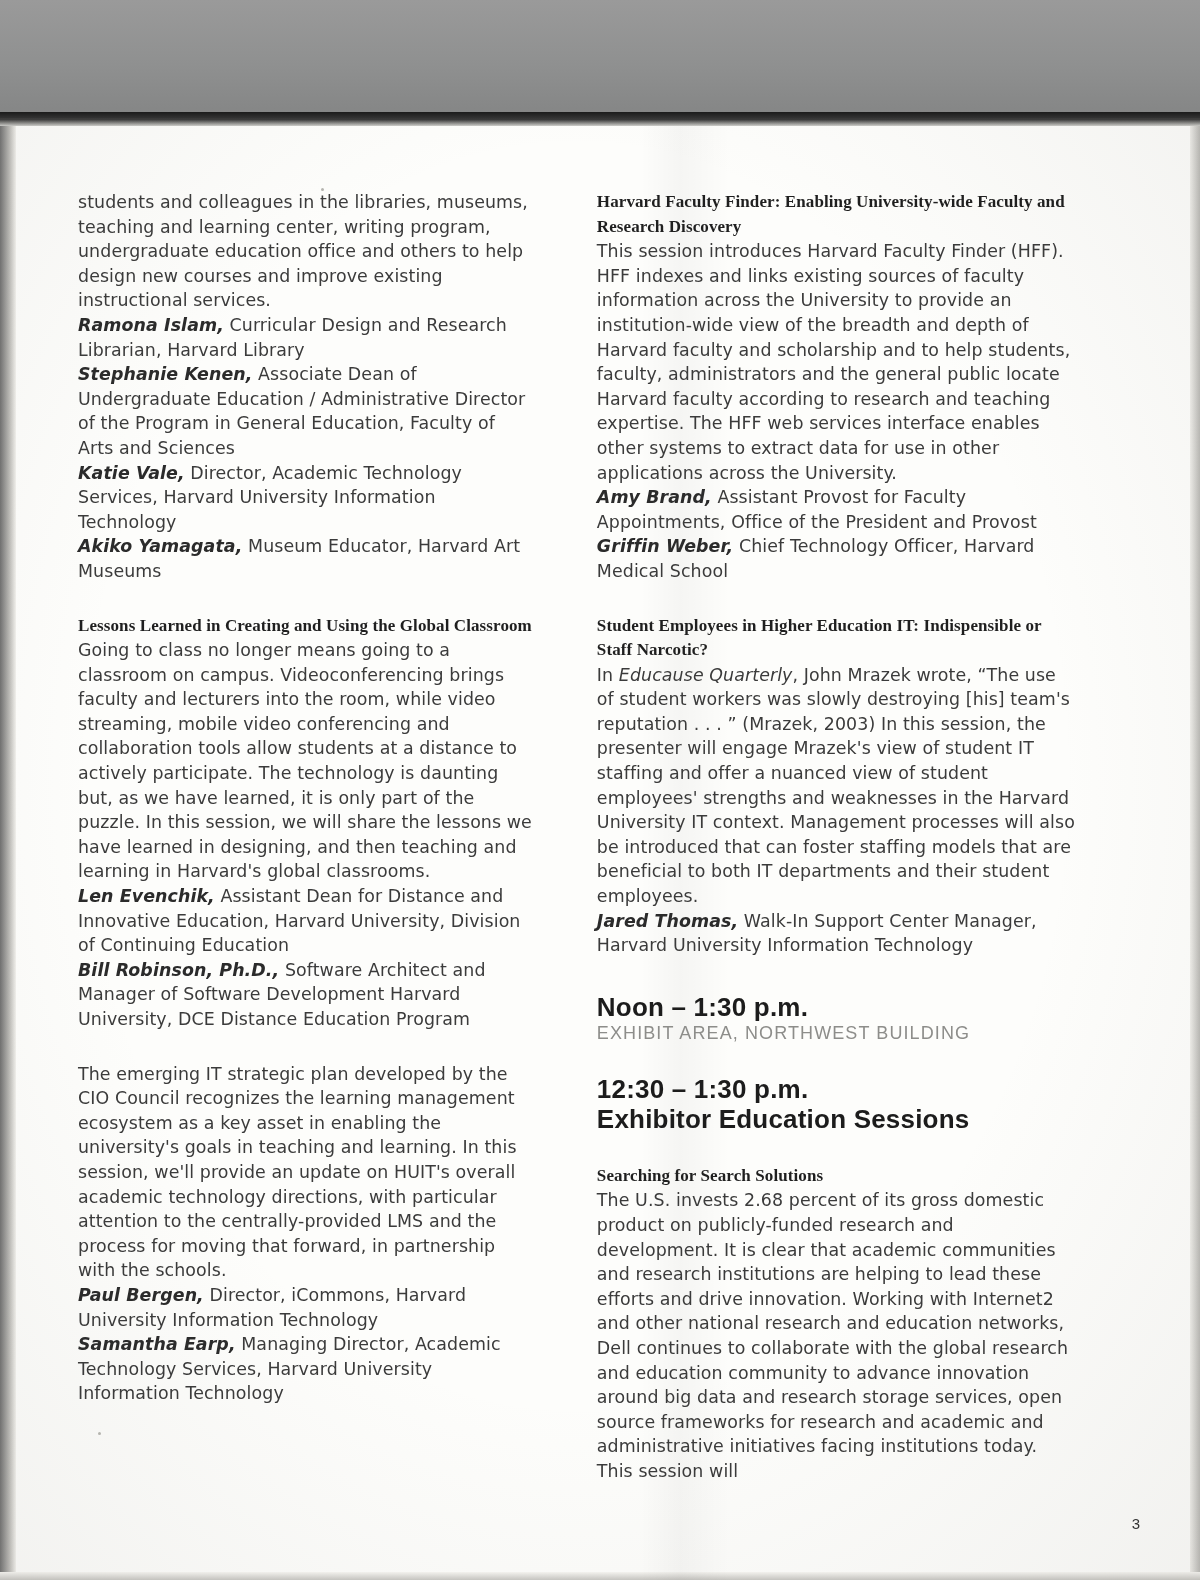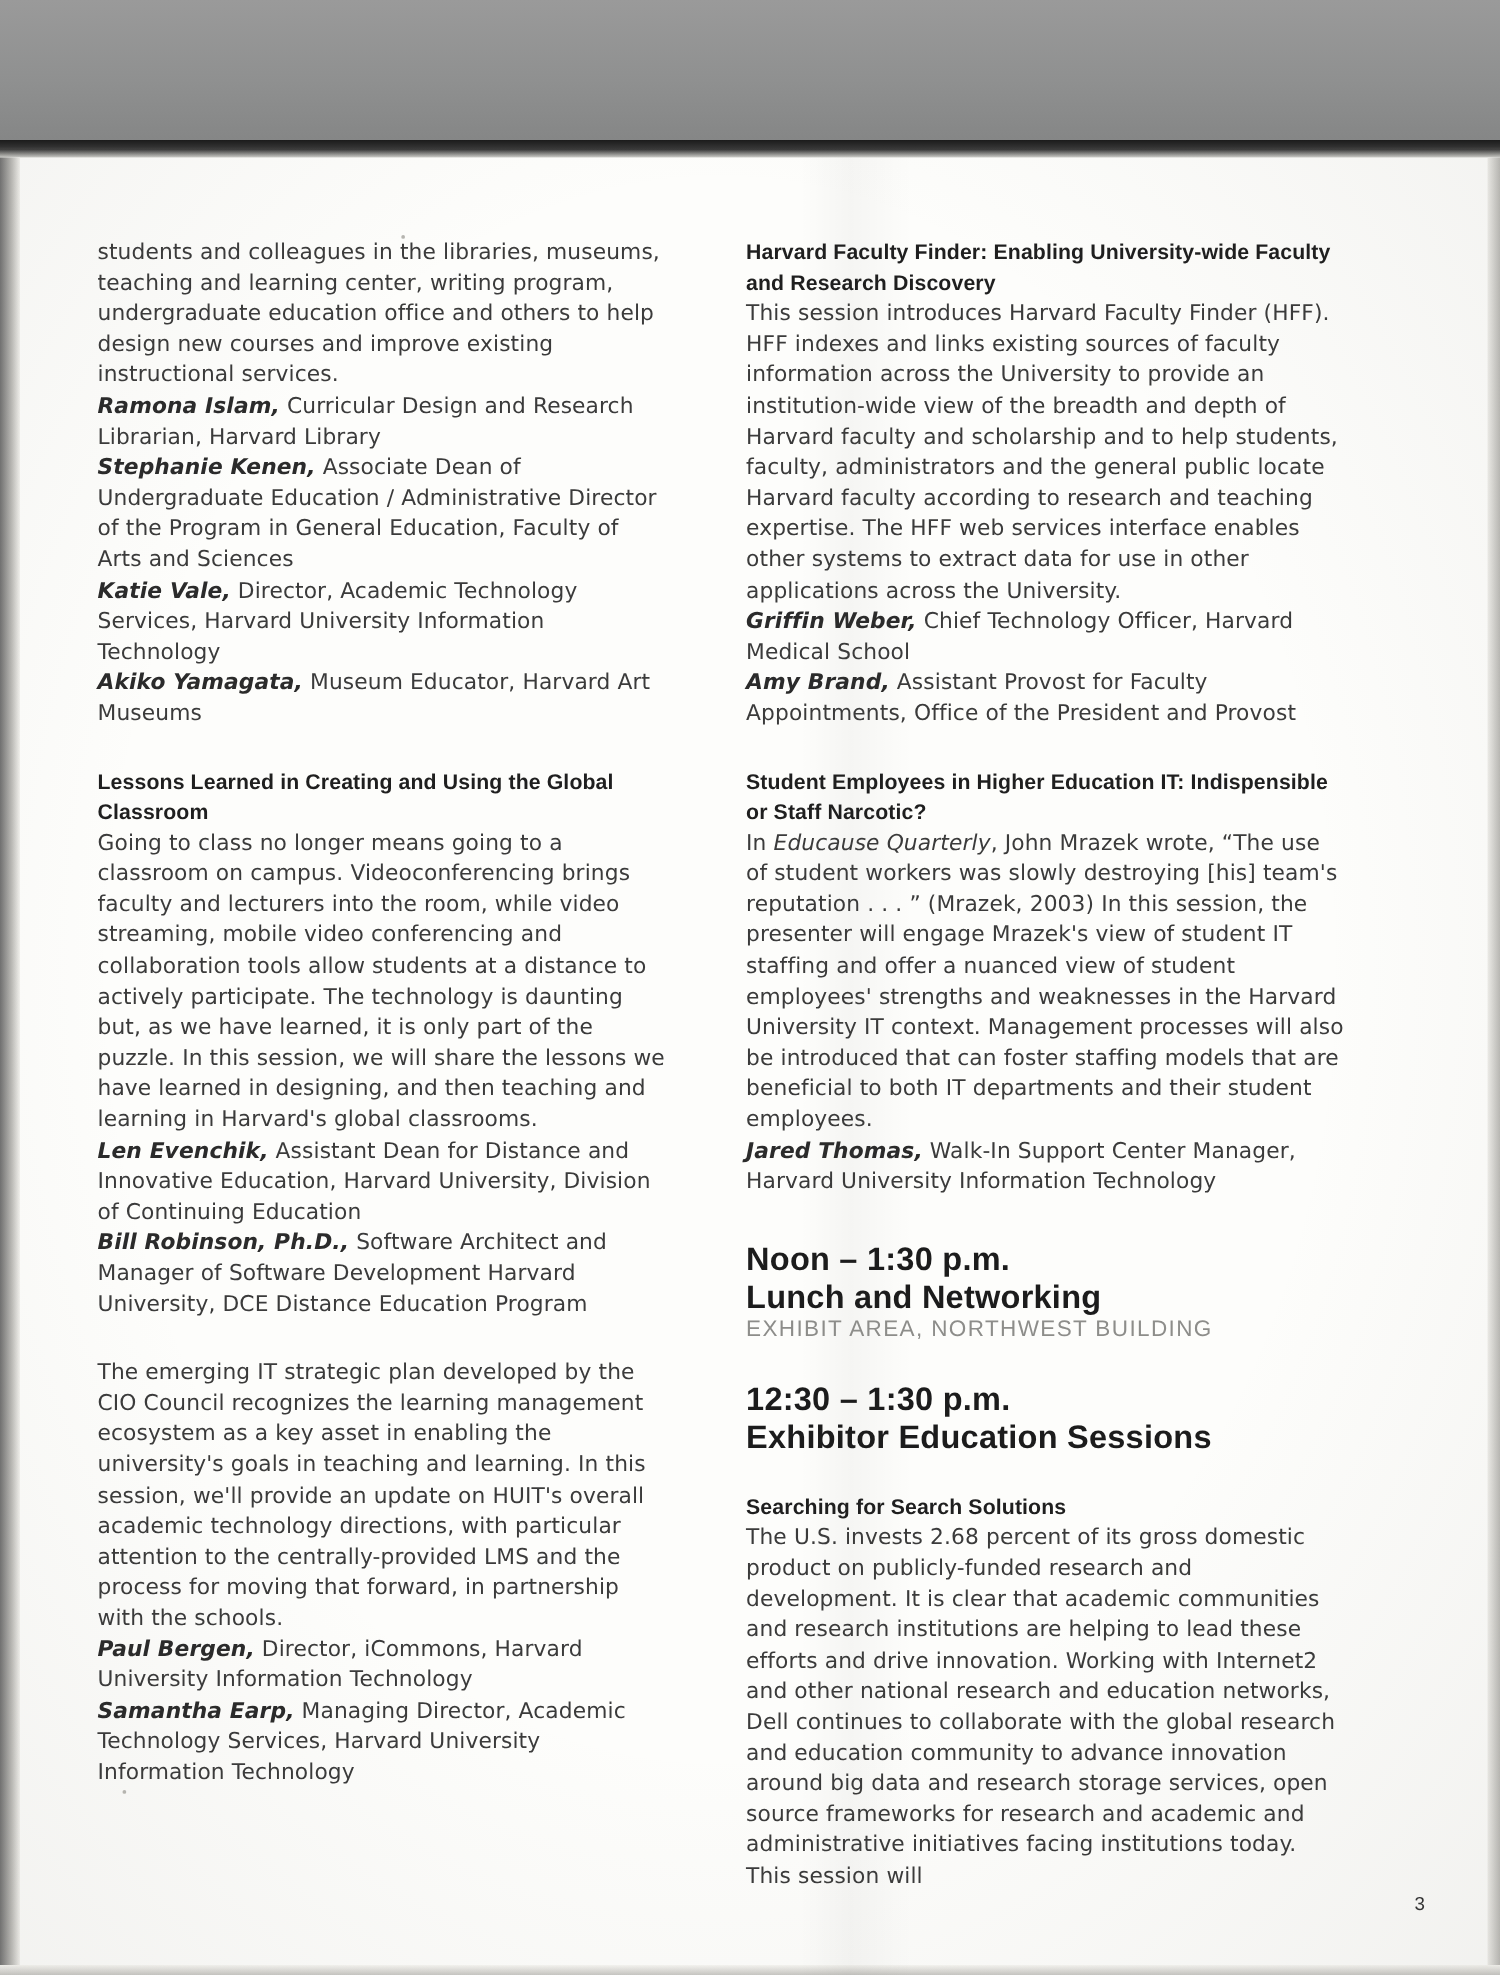--- a/index.html
+++ b/index.html
@@ -85,21 +85,21 @@
   }
   .body-text {
     font-family: "DejaVu Sans", sans-serif;
     font-size: 17.4px;
     line-height: 24.6px;
     color: #3b3b3b;
     letter-spacing: 0.1px;
   }
   .para { margin-bottom: 0; }
   .sec-head {
-    font-family: Liberation Sans, sans-serif;
+    font-family: Liberation Serif, serif;
     font-size: 17px;
     font-weight: bold;
     line-height: 24.6px;
     color: #1f1f1f;
     letter-spacing: 0.1px;
   }
   .gap-med { height: 30px; }
   .gap-large { height: 34px; }
 
   .person {
@@ -193,41 +193,40 @@
       <p class="body-text">
         <span class="person">Samantha Earp,</span><span> Managing Director, Academic Technology Services, Harvard University Information Technology</span>
       </p>
     </div>
 
     <div class="col right">
 
       <h3 class="sec-head">Harvard Faculty Finder: Enabling University-wide Faculty and Research Discovery</h3>
       <p class="body-text">This session introduces Harvard Faculty Finder (HFF). HFF indexes and links existing sources of faculty information across the University to provide an institution-wide view of the breadth and depth of Harvard faculty and scholarship and to help students, faculty, administrators and the general public locate Harvard faculty according to research and teaching expertise. The HFF web services interface enables other systems to extract data for use in other applications across the University.</p>
       <p class="body-text">
+        <span class="person">Amy Brand,</span><span> Assistant Provost for Faculty Appointments, Office of the President and Provost</span>
+      </p>
+      <p class="body-text">
         <span class="person">Griffin Weber,</span><span> Chief Technology Officer, Harvard Medical School</span>
-      </p>
-      <p class="body-text">
-        <span class="person">Amy Brand,</span><span> Assistant Provost for Faculty Appointments, Office of the President and Provost</span>
       </p>
 
       <div class="gap-med"></div>
 
       <h3 class="sec-head">Student Employees in Higher Education IT: Indispensible or Staff Narcotic?</h3>
       <p class="body-text">
         <span>In </span><span class="em">Educause Quarterly</span><span>, John Mrazek wrote, “The use of student workers was slowly destroying [his] team's reputation . . . ” (Mrazek, 2003) In this session, the presenter will engage Mrazek's view of student IT staffing and offer a nuanced view of student employees' strengths and weaknesses in the Harvard University IT context. Management processes will also be introduced that can foster staffing models that are beneficial to both IT departments and their student employees.</span>
       </p>
       <p class="body-text">
         <span class="person">Jared Thomas,</span><span> Walk-In Support Center Manager, Harvard University Information Technology</span>
       </p>
 
       <div class="gap-large"></div>
 
       <div>
         <div class="time-head">Noon – 1:30 p.m.</div>
-        <div class="time-head">Lunch and Networking</div>
         <div class="venue">EXHIBIT AREA, NORTHWEST BUILDING</div>
       </div>
 
       <div class="gap-med"></div>
 
       <div>
         <div class="time-head">12:30 – 1:30 p.m.</div>
         <div class="time-head">Exhibitor Education Sessions</div>
       </div>
 

